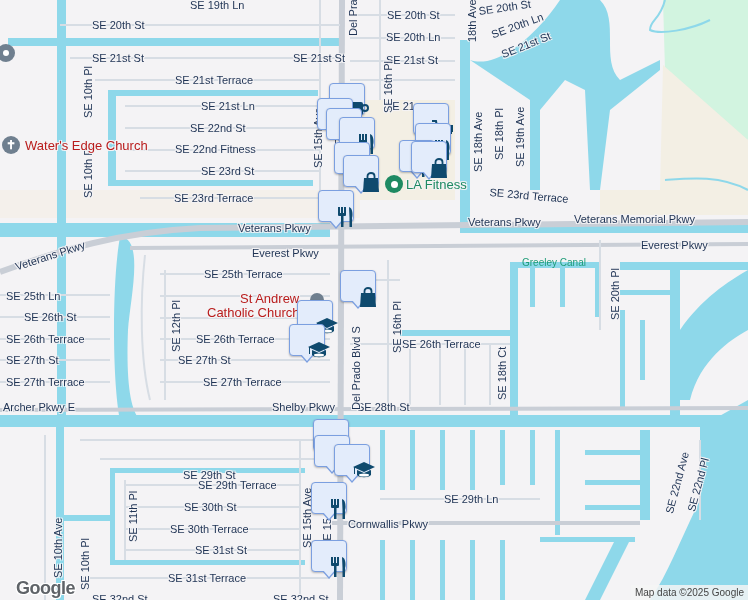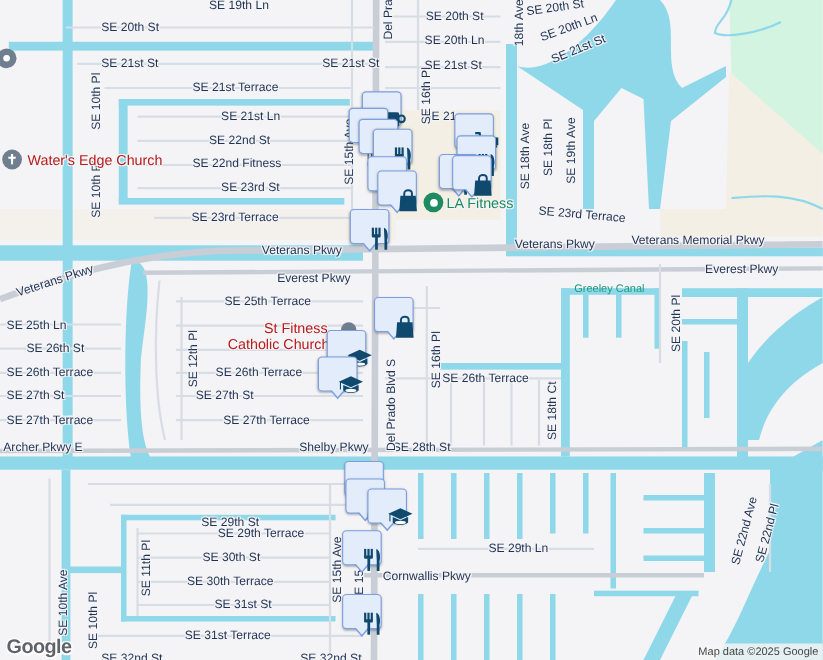--- a/index.html
+++ b/index.html
@@ -13,21 +13,21 @@
   .lbl.poi.green { color:#1e8a62; }
   .lbl.water { color:#1e9c78; font-size:10px; text-shadow:none; }
   .marker { position:absolute; width:34px; height:30px; background:#e3ecfb; border:1px solid #7b9fe0; border-radius:4px;
             box-shadow:0 1px 2px rgba(0,0,0,0.25); display:flex; align-items:center; justify-content:center; cursor:pointer; }
   .marker::after { content:""; position:absolute; left:50%; bottom:-8px; margin-left:-7px; border-left:7px solid transparent;
             border-right:7px solid transparent; border-top:8px solid #7b9fe0; }
   .marker::before { content:""; position:absolute; left:50%; bottom:-6px; margin-left:-6px; border-left:6px solid transparent;
             border-right:6px solid transparent; border-top:7px solid #e3ecfb; z-index:1; }
   .marker svg { position:static; }
   .poi-pin { position:absolute; width:18px; height:18px; border-radius:50%; display:flex; align-items:center; justify-content:center; }
-  .google-logo { position:absolute; left:6px; top:578px; font-family:"Liberation Sans", sans-serif; font-size:18px; font-weight:bold; color:#5f6368;
+  .google-logo { position:absolute; left:16px; top:578px; font-family:"Liberation Sans", sans-serif; font-size:18px; font-weight:bold; color:#5f6368;
             text-shadow:-1px -1px 0 #fff, 1px -1px 0 #fff, -1px 1px 0 #fff, 1px 1px 0 #fff; letter-spacing:-0.5px; }
   .attribution { position:absolute; right:0; bottom:0; background:rgba(245,245,245,0.85); padding:2px 4px; font-size:10px; color:#444; font-family:"Liberation Sans", sans-serif; }
 </style>
 </head>
 <body>
 
 <div id="map">
   <svg width="748" height="600" viewBox="0 0 748 600">
 
     <rect x="0" y="0" width="748" height="600" fill="#f4f3f5"></rect>
@@ -214,21 +214,21 @@
       <div class="lbl " style="left: 610px; top: 320px; transform: rotate(-90deg);">SE 20th Pl</div>
       <div class="lbl " style="left: 128px; top: 542px; transform: rotate(-90deg);">SE 11th Pl</div>
       <div class="lbl " style="left: 302px; top: 548px; transform: rotate(-90deg);">SE 15th Ave</div>
       <div class="lbl " style="left: 322px; top: 548px; transform: rotate(-90deg);">SE 15</div>
       <div class="lbl " style="left: 53px; top: 578px; transform: rotate(-90deg);">SE 10th Ave</div>
       <div class="lbl " style="left: 80px; top: 590px; transform: rotate(-90deg);">SE 10th Pl</div>
       <div class="lbl " style="left: 664px; top: 512px; transform: rotate(-75deg);">SE 22nd Ave</div>
       <div class="lbl " style="left: 686px; top: 510px; transform: rotate(-75deg);">SE 22nd Pl</div>
       <div class="lbl poi " style="left: 25px; top: 139px;">Water's Edge Church</div>
       <div class="lbl poi green" style="left: 406px; top: 178px;">LA Fitness</div>
-      <div class="lbl poi " style="left: 240px; top: 292px;">St Fitness</div>
+      <div class="lbl poi " style="left: 240px; top: 292px;">St Andrew</div>
       <div class="lbl poi " style="left: 207px; top: 306px;">Catholic Church</div>
       <div class="lbl water" style="left: 522px; top: 258px;">Greeley Canal</div>
     </div>
 
   <div class="poi-pin" style="left:-3px;top:44px;background:#6f7f8f;">
     <span style="width:6px;height:6px;border-radius:50%;background:#fff;display:block;"></span>
   </div>
   <div class="poi-pin" style="left:2px;top:136px;background:#6f7f8f;color:#fff;font-size:12px;font-weight:bold;">✝</div>
   <div class="poi-pin" style="left:385px;top:175px;background:#1e8a62;">
     <span style="width:7px;height:7px;border-radius:50%;background:#fff;display:block;"></span>

